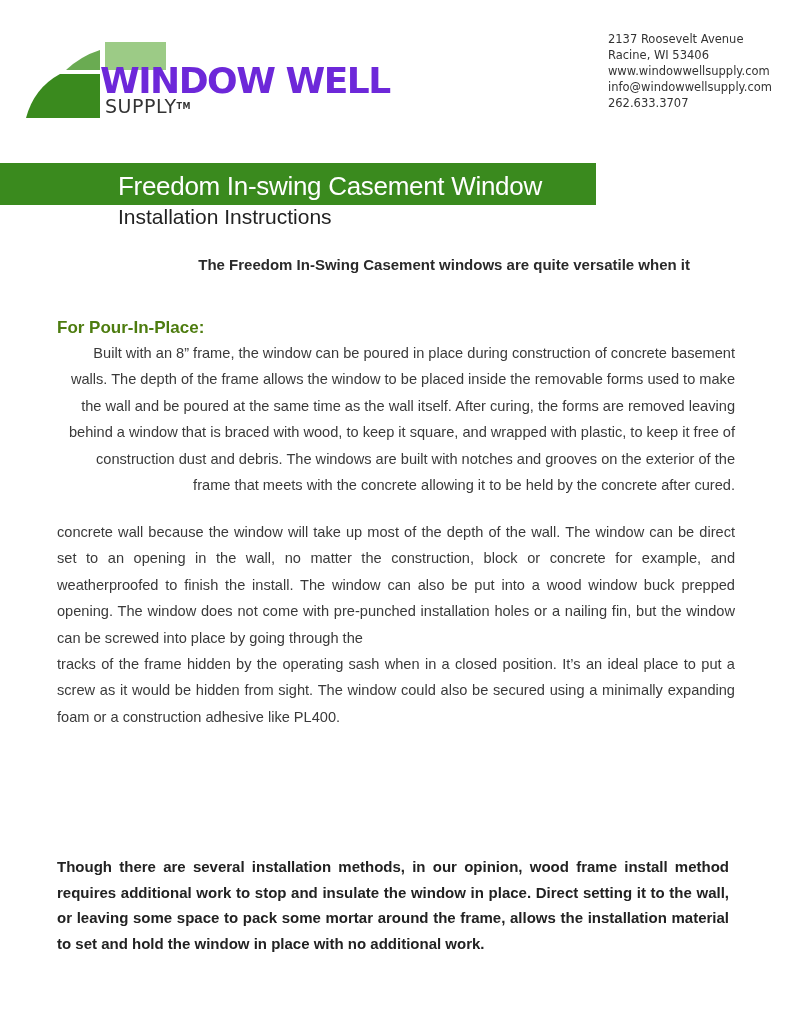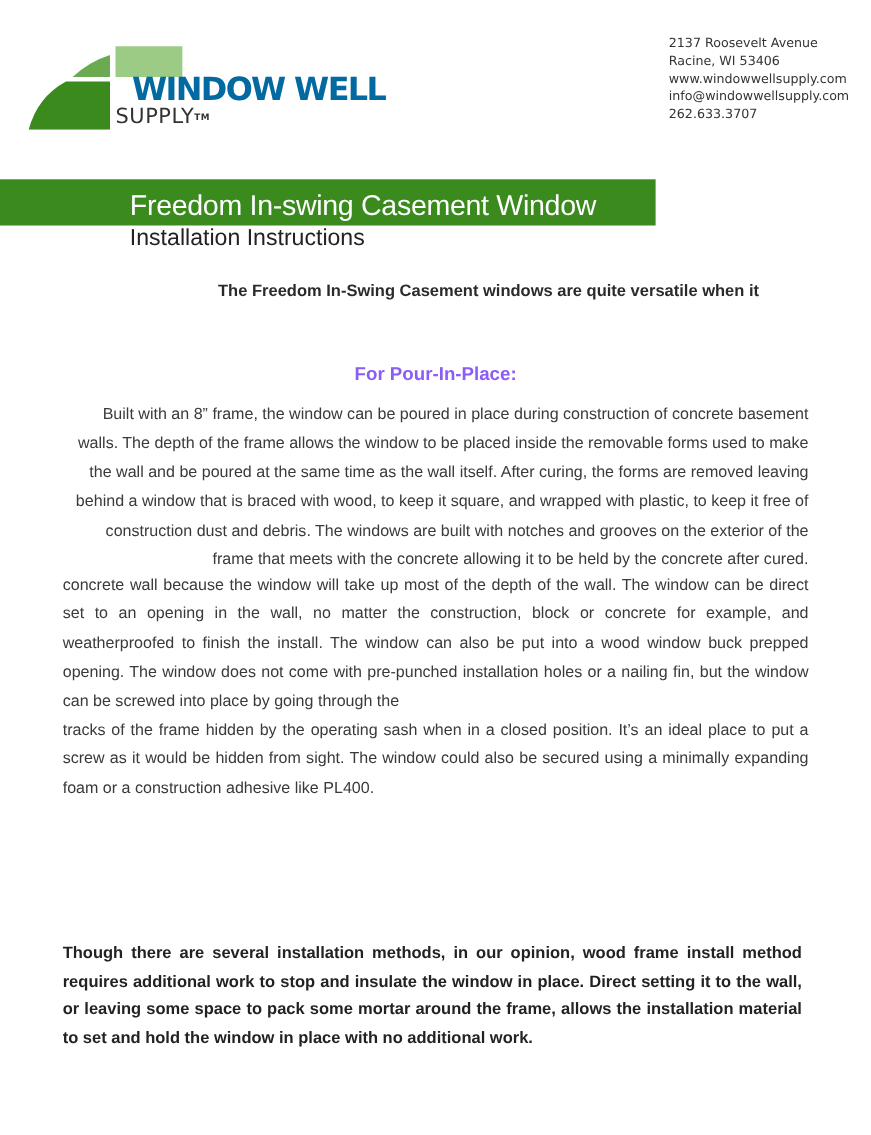--- a/index.html
+++ b/index.html
@@ -1,34 +1,34 @@
 <!DOCTYPE html>
 <html><head>
   <meta charset="utf-8">
   <style>
     html, body { margin: 0; padding: 0; background: #ffffff; }
     body { width: 792px; height: 1032px; position: relative; overflow: hidden; font-family: "DejaVu Sans", sans-serif; color: #333333; }
 
     .logo { position: absolute; left: 26px; top: 40px; width: 310px; height: 80px; }
     .logo-mark { position: absolute; left: 0; top: 0; width: 140px; height: 78px; }
-    .logo-word { position: absolute; left: 94px; top: 26px; font-family: "DejaVu Sans", sans-serif; font-weight: bold; font-size: 29px; letter-spacing: -1.5px; color: #0369a1; line-height: 30px; white-space: nowrap; }
+    .logo-word { position: absolute; left: 74px; top: 26px; font-family: "DejaVu Sans", sans-serif; font-weight: bold; font-size: 36px; letter-spacing: -1.5px; color: #6d28d9; line-height: 30px; white-space: nowrap; }
     .logo-supply { position: absolute; left: 79px; top: 56px; font-family: "DejaVu Sans", sans-serif; font-size: 19px; color: #333333; line-height: 20px; letter-spacing: 0.5px; white-space: nowrap; }
     .logo-supply sup { font-size: 8px; vertical-align: top; position: relative; top: 1px; font-weight: bold; }
 
     .contact { position: absolute; right: 20px; top: 31px; text-align: left; font-family: "DejaVu Sans", sans-serif; font-size: 11.5px; line-height: 16px; color: #333333; }
     .contact div { white-space: nowrap; }
 
     .title-bar { position: absolute; left: 0; top: 163px; width: 596px; height: 42px; background: #3a8a1e; }
     .title-text { position: absolute; left: 118px; top: 171px; font-family: "Liberation Sans", sans-serif; font-size: 26px; color: #ffffff; white-space: nowrap; letter-spacing: -0.3px; }
     .subtitle { position: absolute; left: 118px; top: 205px; font-family: "Liberation Sans", sans-serif; font-size: 21px; color: #222222; white-space: nowrap; }
 
     .intro { position: absolute; left: 100px; top: 252px; width: 590px; text-align: right; font-family: "Liberation Sans", sans-serif; font-weight: bold; font-size: 15px; line-height: 26px; color: #2a2a2a; }
 
     .section { position: absolute; left: 57px; width: 678px; }
-    .section h2 { margin: 12px; font-family: "Liberation Sans", sans-serif; font-weight: bold; font-size: 17px; color: #8b5cf6; line-height: 24px; text-align: center; }
+    .section h2 { margin: 0; font-family: "Liberation Sans", sans-serif; font-weight: bold; font-size: 17px; color: #4d7c0f; line-height: 24px; }
     .section p { margin: 0; font-family: "Liberation Sans", sans-serif; font-size: 14.6px; line-height: 26.4px; color: #3a3a3a; text-align: justify; }
     .section p.last-left { text-align: right; }
     .s1 { top: 316px; }
     .s2 { top: 519px; }
 
     .closing { position: absolute; left: 57px; top: 854px; width: 672px; font-family: "Liberation Sans", sans-serif; font-weight: bold; font-size: 15px; line-height: 25.5px; color: #222222; text-align: justify; }
   </style>
 </head>
 <body>
 

